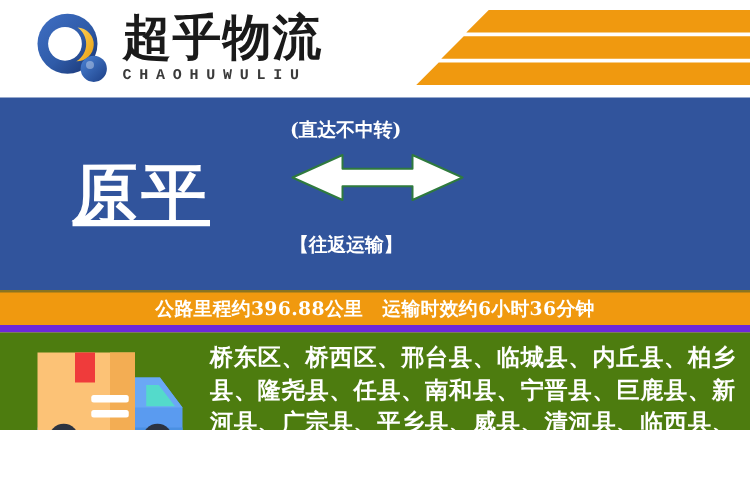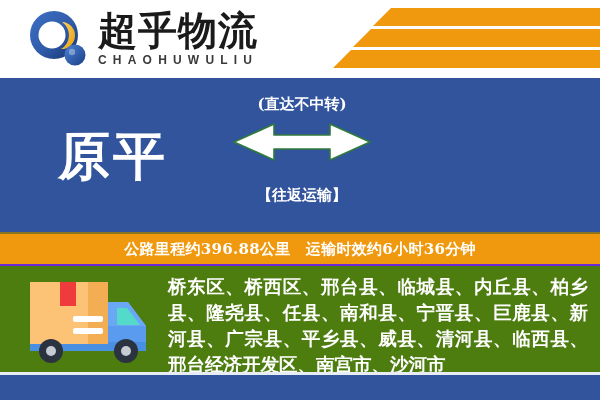--- a/index.html
+++ b/index.html
@@ -3,21 +3,21 @@
 <meta charset="utf-8">
 <style>
   html, body {
     margin: 0;
     padding: 0;
     background: #ffffff;
   }
   #banner {
     position: relative;
     width: 600px;
-    height: 400px;
+    height: 344px;
     overflow: hidden;
     background: #ffffff;
     font-family: "Liberation Sans", "DejaVu Sans", sans-serif;
     user-select: none;
   }
 
   
   .header {
     position: absolute;
     left: 0; top: 0;
@@ -37,21 +37,21 @@
   .logo-cn {
     font-family: "DejaVu Serif", "Liberation Serif", serif;
     font-weight: 700;
     font-size: 39px;
     line-height: 42px;
     letter-spacing: 1px;
     color: #1a1a1a;
     white-space: nowrap;
   }
   .logo-en {
-    font-family: Liberation Sans, sans-serif;
+    font-family: Liberation Mono, monospace;
     font-weight: 700;
     font-size: 12px;
     letter-spacing: 6.2px;
     color: #3a3a3a;
     margin-top: 2px;
     white-space: nowrap;
   }
   .stripes {
     position: absolute;
     right: 0; top: 0;
@@ -69,49 +69,48 @@
     position: absolute;
     top: 50px;
     font-family: "DejaVu Serif", "Liberation Serif", serif;
     font-weight: 700;
     font-size: 52px;
     line-height: 56px;
     color: #ffffff;
     letter-spacing: 3px;
     white-space: nowrap;
   }
-  .city-origin { left: 58px; }
+  .city-origin { left: 58px; text-decoration: underline; }
   .city-dest  { left: 382px; }
 
   .arrow-block {
     position: absolute;
     left: 232px; top: 12px;
     width: 140px; height: 132px;
-    text-align: center;
   }
   .arrow-note {
     font-family: "DejaVu Serif", "Liberation Serif", serif;
     font-weight: 700;
     font-size: 15px;
     line-height: 18px;
     color: #ffffff;
     white-space: nowrap;
   }
   .arrow-note-top { margin-top: 5px; }
   .arrow-svg { display: block; margin: 7px auto 4px; }
   .arrow-note-bottom { margin-top: 18px; }
 
   
   .info-bar {
     position: absolute;
     left: 0; top: 232px;
     width: 600px; height: 34px;
     background: #f0990f;
     border-top: 2px solid #8a7420;
-    border-bottom: 2px solid #6d28d9;
+    border-bottom: 6px solid #6d28d9;
     box-sizing: border-box;
     display: flex;
     align-items: center;
     justify-content: center;
   }
   .info-bar-text {
     font-family: "DejaVu Serif", "Liberation Serif", serif;
     font-weight: 700;
     font-size: 15px;
     color: #ffffff;

